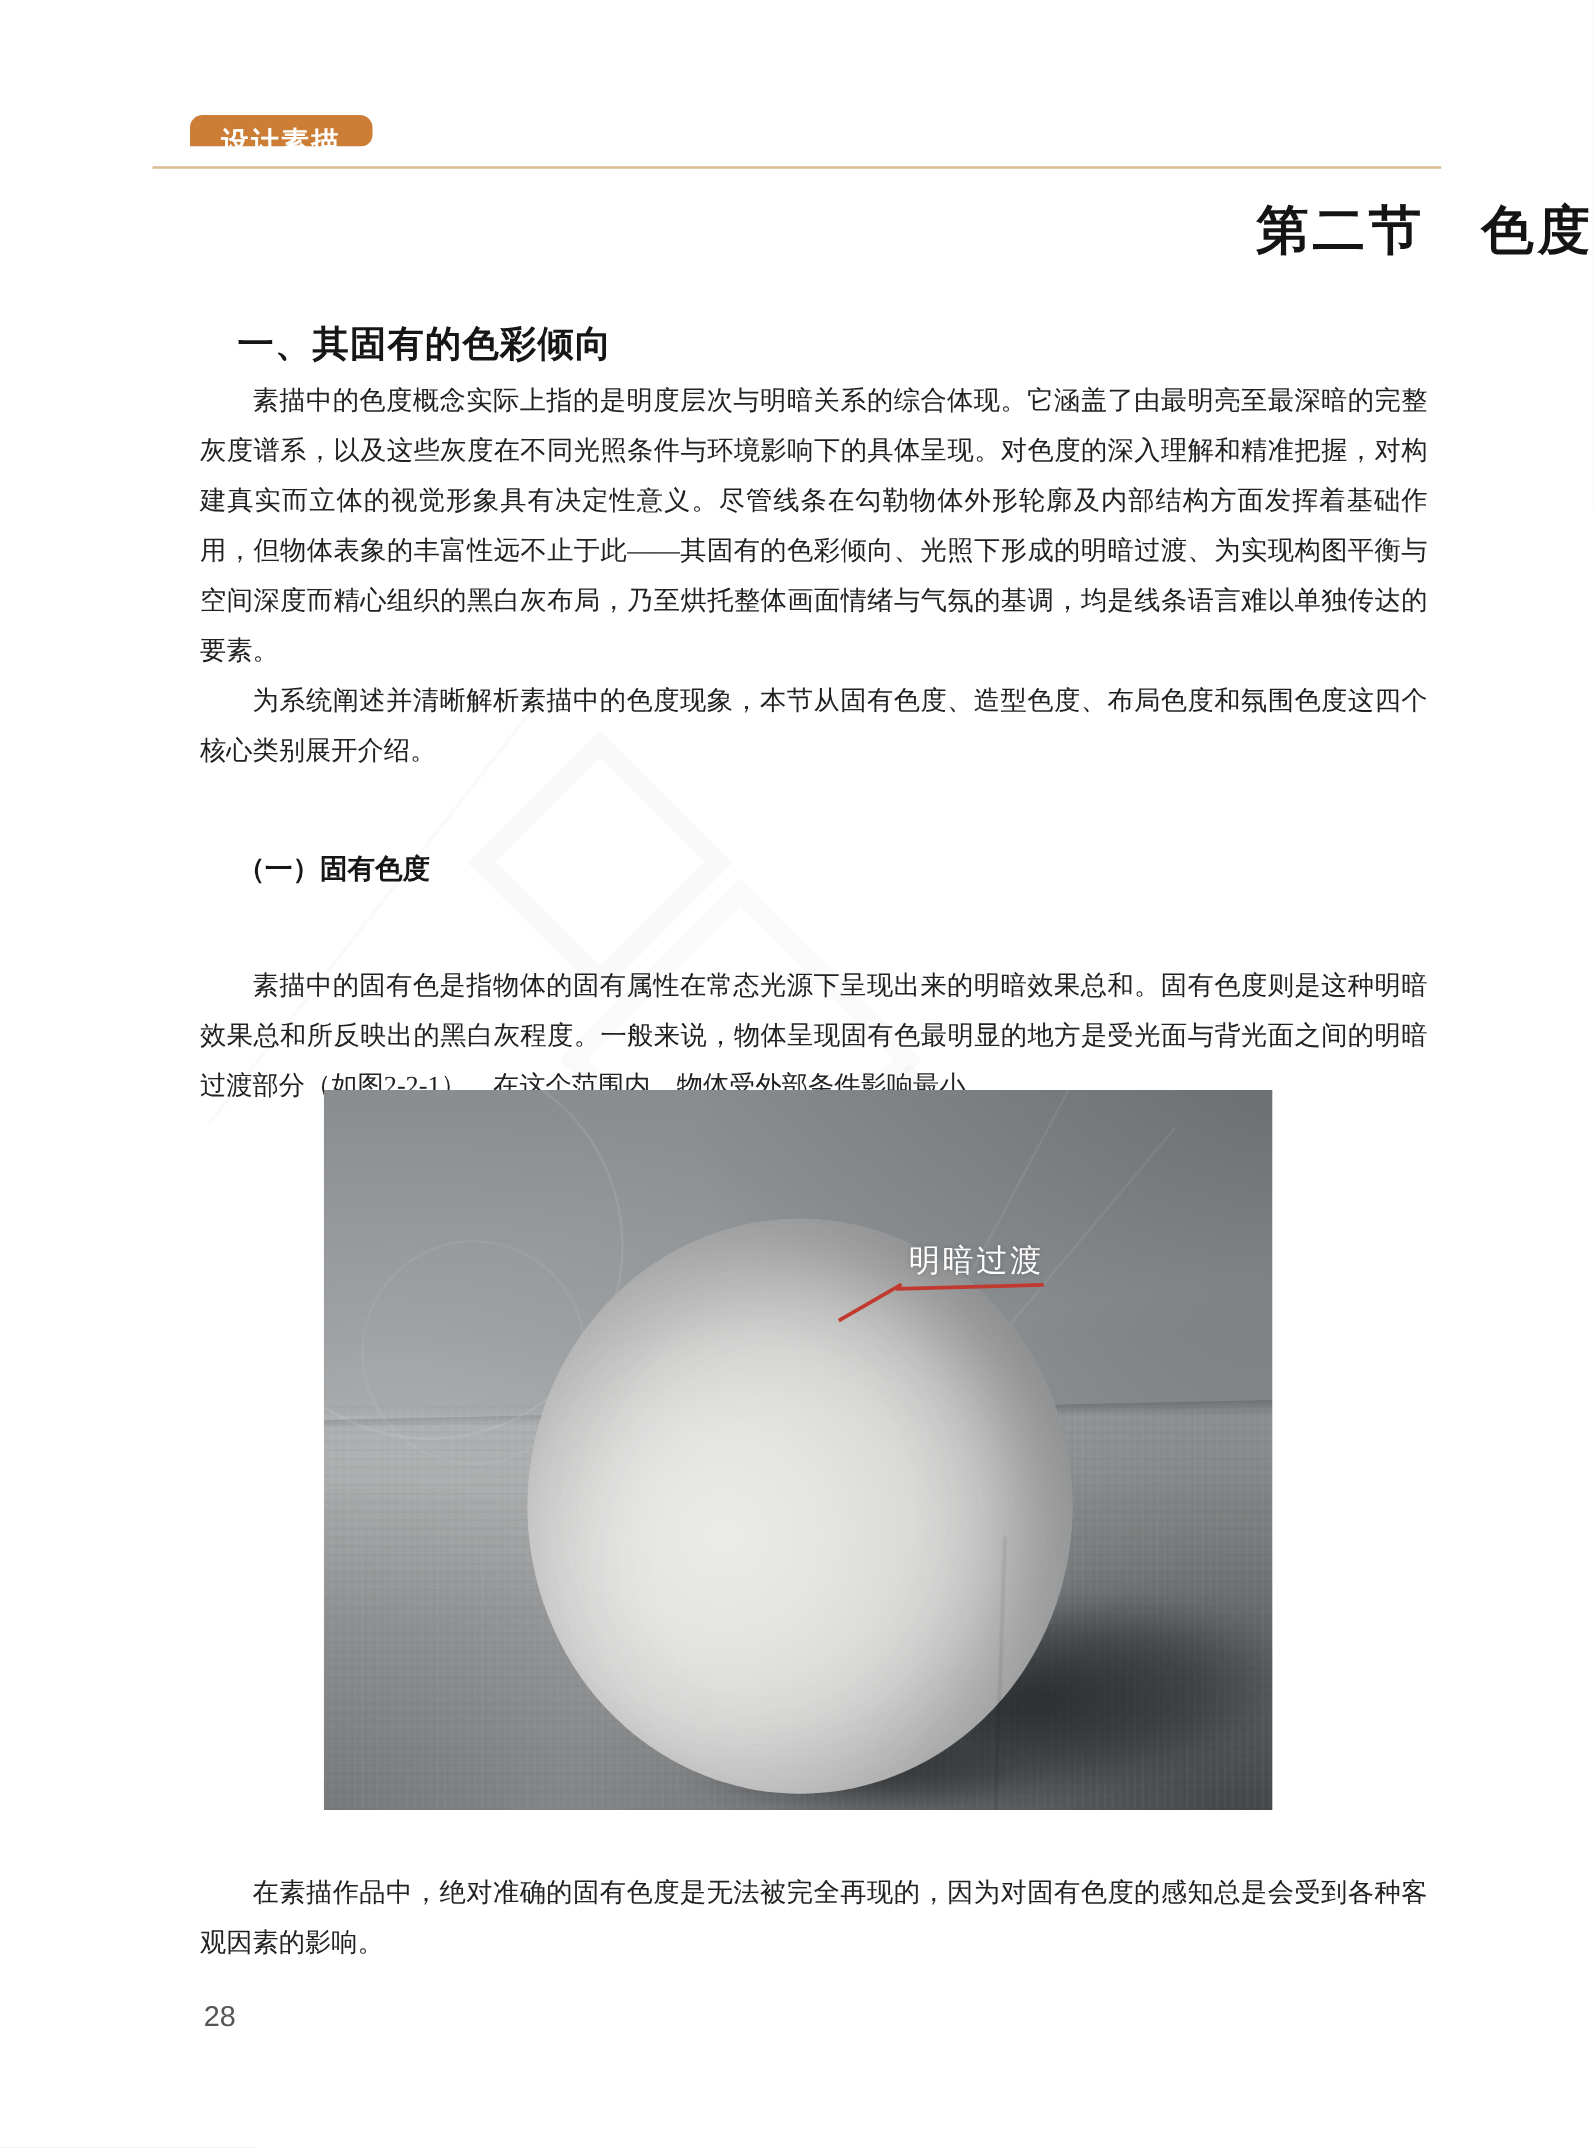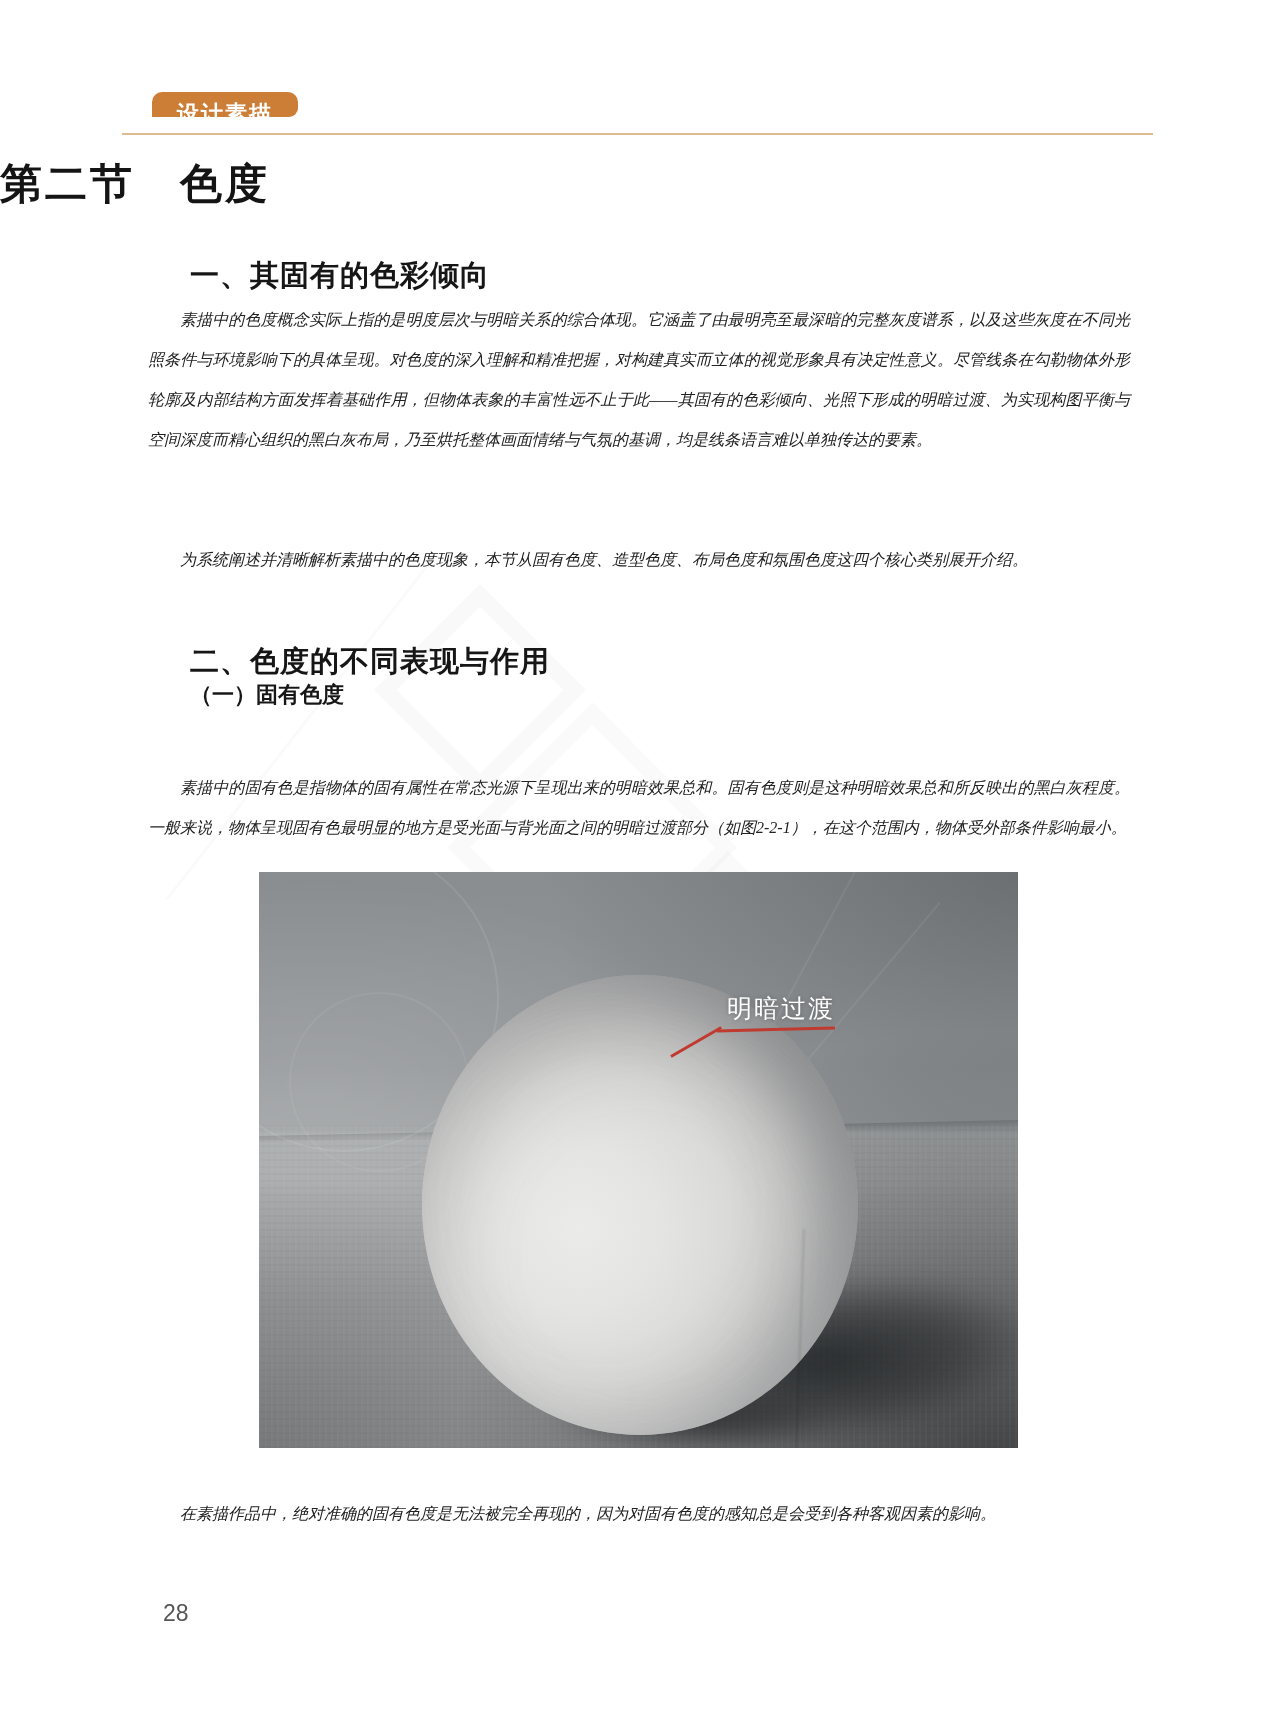--- a/index.html
+++ b/index.html
@@ -19,21 +19,21 @@
     font-weight:bold; font-size:22px; letter-spacing:2px;
     border-radius:10px 10px 9px 0;
     z-index:3;
   }
   .header-rule {
     position:absolute; left:122px; top:133px; width:1031px; height:2px;
     background:#dcbc93; z-index:2;
   }
   .chapter-title {
     position:absolute; left:0; top:156px; width:1275px;
-    text-align:left;
+    text-align:right;
     font-family:"Liberation Sans","DejaVu Sans",sans-serif;
     font-weight:bold; font-size:42px; letter-spacing:3px; color:#141414;
     z-index:2;
   }
   
   .wm { position:absolute; z-index:0; }
   .wm-d { position:absolute; border:16px solid rgba(150,150,150,0.06); transform:rotate(45deg); }
   .wm-d1 { left:405px; top:615px; width:150px; height:150px; }
   .wm-d2 { left:490px; top:745px; width:205px; height:205px; border-color:rgba(150,150,150,0.05); }
   .wm-d3 { left:645px; top:885px; width:165px; height:165px; border-color:rgba(150,150,150,0.045); }
@@ -46,23 +46,23 @@
     font-weight:bold; font-size:29px; color:#161616; letter-spacing:1px;
     z-index:2;
   }
   .h-sub {
     position:absolute; left:190px;
     font-family:"Liberation Sans","DejaVu Sans",sans-serif;
     font-weight:bold; font-size:22px; color:#161616;
     z-index:2;
   }
   .body-p {
-    position:absolute; left:148px; width:982px;
-    font-size:16px; line-height:40px; text-align:justify;
-    text-indent:2em; color:#212121; z-index:2;font-style:italic;
+    position:absolute; left:160px; width:982px;
+    font-size:21px; line-height:40px; text-align:justify;
+    text-indent:2em; color:#212121; z-index:2;
   }
   #s1-heading { top:256px; }
   #p1 { top:300px; }
   #p2 { top:540px; }
   #s2-heading { top:642px; }
   #s2-sub1 { top:680px; }
   #p3 { top:748px;margin-top:20px; }
   #p4 { top:1494px; }
   
   .figure {
@@ -169,21 +169,20 @@
 
   <div class="badge">设计素描</div>
   <div class="header-rule"></div>
 
   <h1 class="chapter-title">第二节　色度</h1>
 
   <h2 class="h-serif" id="s1-heading">一、其固有的色彩倾向</h2>
   <p class="body-p" id="p1">素描中的色度概念实际上指的是明度层次与明暗关系的综合体现。它涵盖了由最明亮至最深暗的完整灰度谱系，以及这些灰度在不同光照条件与环境影响下的具体呈现。对色度的深入理解和精准把握，对构建真实而立体的视觉形象具有决定性意义。尽管线条在勾勒物体外形轮廓及内部结构方面发挥着基础作用，但物体表象的丰富性远不止于此——其固有的色彩倾向、光照下形成的明暗过渡、为实现构图平衡与空间深度而精心组织的黑白灰布局，乃至烘托整体画面情绪与气氛的基调，均是线条语言难以单独传达的要素。</p>
   <p class="body-p" id="p2">为系统阐述并清晰解析素描中的色度现象，本节从固有色度、造型色度、布局色度和氛围色度这四个核心类别展开介绍。</p>
 
-  <h2 class="h-serif" id="s2-heading">二、色度的不同表现与作用</h2>
   <h3 class="h-sub" id="s2-sub1">（一）固有色度</h3>
   <p class="body-p" id="p3">素描中的固有色是指物体的固有属性在常态光源下呈现出来的明暗效果总和。固有色度则是这种明暗效果总和所反映出的黑白灰程度。一般来说，物体呈现固有色最明显的地方是受光面与背光面之间的明暗过渡部分（如图2-2-1），在这个范围内，物体受外部条件影响最小。</p>
 
   <div class="figure">
     <div class="photo-bg"></div>
     <div class="horizon"></div>
     <div class="floor-sheen"></div>
     <div class="fabric-tex"></div>
     <div class="pw-c1"></div>
     <div class="pw-c2"></div>

